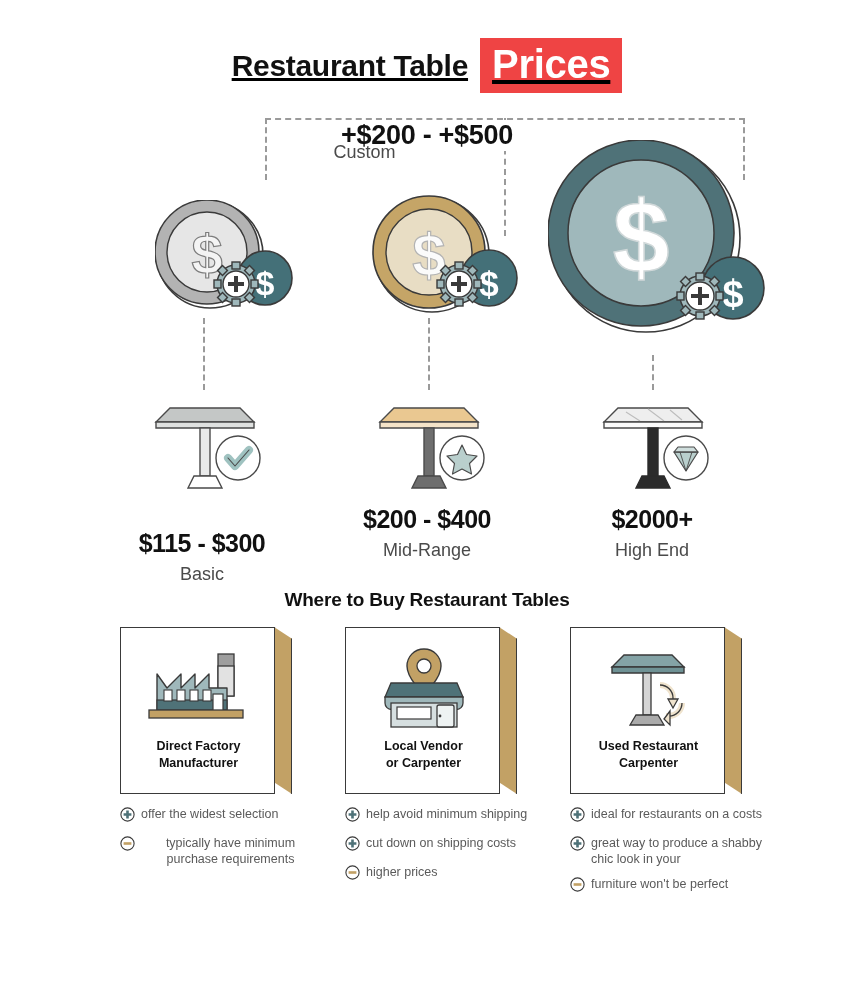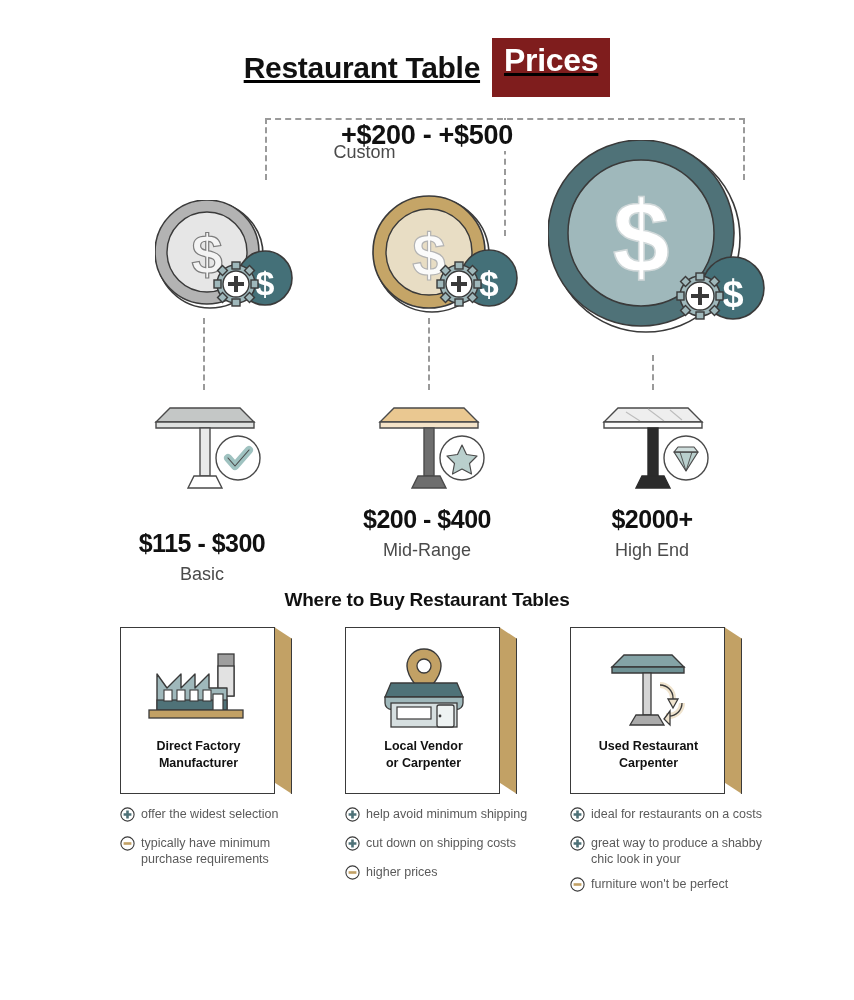--- a/index.html
+++ b/index.html
@@ -14,22 +14,22 @@
 
   
   .title-row {
     position: absolute; top: 38px; left: 0; width: 854px;
     display: flex; justify-content: center; align-items: center; gap: 12px; text-decoration: underline;
   }
   .title-main {
     font-size: 30px; font-weight: 700; color: #111111; letter-spacing: -0.3px;
   }
   .title-hl {
-    font-size: 32px; font-weight: 700; color: #ffffff;
-    background: #7f1d1d; padding: 4px 12px 18px 12px; letter-spacing: -0.3px;
+    font-size: 40px; font-weight: 700; color: #ffffff;
+    background: #ef4444; padding: 4px 12px 6px 12px; letter-spacing: -0.3px;
   }
 
   
   .bracket {
     position: absolute; left: 265px; top: 118px; width: 480px; height: 62px;
     border-left: 2px dashed #9a9a9a;
     border-right: 2px dashed #9a9a9a;
     border-top: 2px dashed #9a9a9a;
   }
   .bracket-mid {
@@ -336,21 +336,21 @@
       </div>
       <div class="card-title">
         <div>Used Restaurant</div>
         <div>Carpenter</div>
       </div>
     </div>
   </div>
 
   <div class="bullets">
 
-    <div class="bul-col" style="left:120px;">
+    <div class="bul-col" style="left:120px;text-align:center;">
       <div class="bul">
         <span class="bul-ico">
           <svg width="15" height="15" viewBox="0 0 15 15">
               <circle cx="7.5" cy="7.5" r="6.6" fill="#fff" stroke="#3a3a3a" stroke-width="1.1"></circle>
               <path d="M7.5 3.6 v7.8 M3.6 7.5 h7.8" stroke="#4f7278" stroke-width="2.6"></path>
             </svg>
         </span>
         <span class="bul-txt">offer the widest selection</span>
       </div>
       <div class="bul">

